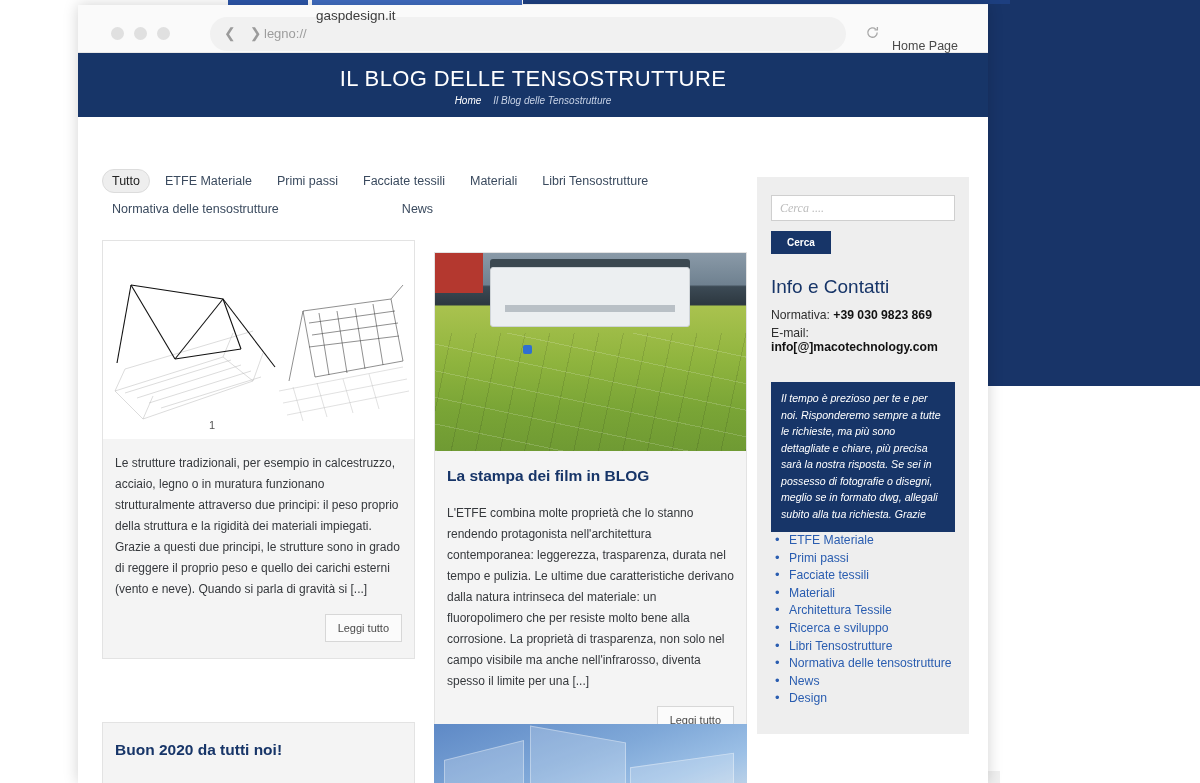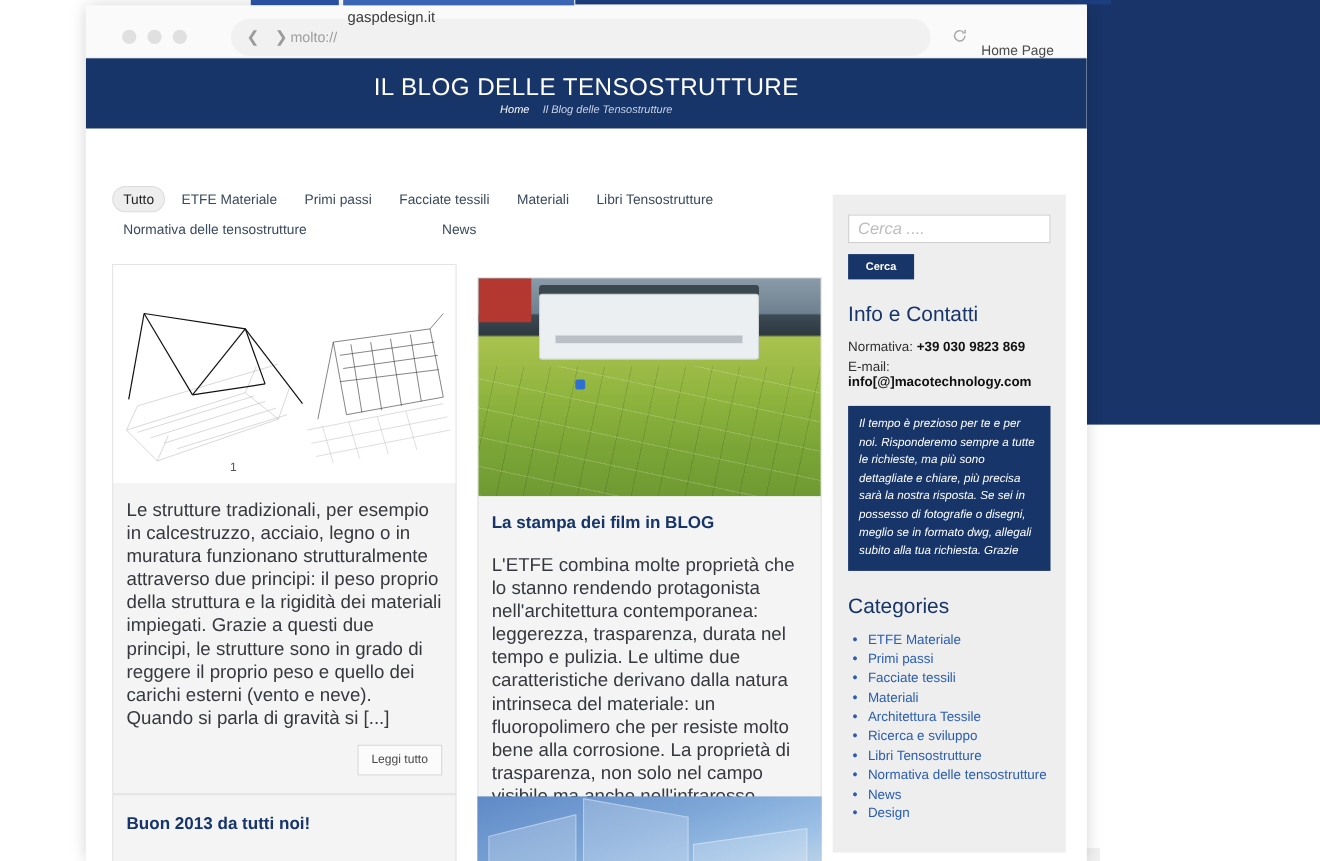--- a/index.html
+++ b/index.html
@@ -177,21 +177,21 @@
   }
   .card-title {
     padding: 16px 12px 4px 12px;
     color: #173568;
     font-size: 15.5px;
     font-weight: bold;
   }
   .card-text {
     padding: 14px 12px 4px 12px;
     color: #35383c;
-    font-size: 17px;
+    font-size: 12px;
     line-height: 21px;
   }
   .card-btn-wrap { padding: 10px 12px 16px 12px; text-align: right; }
   .card-btn {
     display: inline-block;
     border: 1px solid #d7d7d7;
     background: #fbfbfb;
     color: #4a4a4a;
     font-size: 11px;
     padding: 7px 12px;
@@ -264,45 +264,46 @@
     color: #173568;
     font-size: 19px;
     margin: 22px 0 10px 0;
     font-weight: 400;
   }
   .search-input {
     width: 100%;
     height: 26px;
     border: 1px solid #cfcfcf;
     background: #ffffff;
-    font-size: 15px;
+    font-size: 12px;
     color: #333;
     padding: 0 8px;
     outline: none;
+    font-family: Liberation Serif, serif;
   }
   .search-input::placeholder { color: #bdbdbd; font-style: italic; }
   .search-btn {
     margin-top: 10px;
     background: #173568;
     color: #ffffff;
     border: none;
     font-size: 10px;
     font-weight: bold;
     padding: 6px 16px;
     cursor: pointer;
     font-family: "Liberation Sans", sans-serif;
   }
   .contact-line {
     font-size: 12.2px;
     color: #2f2f2f;
     margin: 4px 0;
   }
   .contact-line b { color: #111; }
   .notice {
-    margin-top: 15px;
+    margin-top: 28px;
     background: #173568;
     color: #ffffff;
     font-size: 10.6px;
     font-style: italic;
     line-height: 16.5px;
     padding: 8px 10px 10px 10px;
   }
   .cat-list {
     margin: 0; padding: 0 0 0 16px;
     list-style: none;
@@ -341,21 +342,21 @@
       <div class="dots">
         <span class="dot"></span>
         <span class="dot"></span>
         <span class="dot"></span>
       </div>
       <div class="url-pill"></div>
       <div class="nav-arrows">
         <span>❮</span>
         <span>❯</span>
       </div>
-      <div class="url-scheme">molto://</div>
+      <div class="url-scheme">legno://</div>
       <div class="url-text">gaspdesign.it</div>
       <div class="reload-icon">
         <svg viewBox="0 0 16 16" width="15" height="15" fill="none" stroke="#a8a8a8" stroke-width="1.4">
           <path d="M13 8a5 5 0 1 1-1.6-3.6"></path>
             <path d="M13.2 2.2V5.2H10.2"></path>
         </svg>
       </div>
       <div class="home-page-label">Home Page</div>
     </div>
 
@@ -441,21 +442,21 @@
           </div>
           <div class="card-title">La stampa dei film in BLOG</div>
           <div class="card-text">L'ETFE combina molte proprietà che lo stanno rendendo protagonista nell'architettura contemporanea: leggerezza, trasparenza, durata nel tempo e pulizia. Le ultime due caratteristiche derivano dalla natura intrinseca del materiale: un fluoropolimero che per resiste molto bene alla corrosione. La proprietà di trasparenza, non solo nel campo visibile ma anche nell'infrarosso, diventa spesso il limite per una [...]</div>
           <div class="card-btn-wrap">
             <span class="card-btn">Leggi tutto</span>
           </div>
         </div>
 
         <div class="card" style="left:0; top:482px; height:180px;">
           <div class="card-img art-plain" style="height:0;"></div>
-          <div class="card-title" style="padding-top:18px;">Buon 2013 da tutti noi!</div>
+          <div class="card-title" style="padding-top:18px;">Buon 2020 da tutti noi!</div>
         </div>
 
         <div class="card" style="left:332px; top:484px; height:180px; border:none; background:transparent;">
           <div class="card-img art-facade" style="height:180px;">
             <div class="panel" style="left:10px; top:26px; width:80px; height:58px; transform:skewY(-14deg);"></div>
             <div class="panel" style="left:96px; top:10px; width:96px; height:70px; transform:skewY(10deg);"></div>
             <div class="panel" style="left:196px; top:36px; width:104px; height:74px; transform:skewY(-8deg);"></div>
 
           </div>
         </div>
@@ -471,21 +472,20 @@
           <span>Normativa:</span>
           <b>+39 030 9823 869</b>
         </div>
         <div class="contact-line">
           <span>E-mail:</span>
           <b>info[@]macotechnology.com</b>
         </div>
 
         <div class="notice">Il tempo è prezioso per te e per noi. Risponderemo sempre a tutte le richieste, ma più sono dettagliate e chiare, più precisa sarà la nostra risposta. Se sei in possesso di fotografie o disegni, meglio se in formato dwg, allegali subito alla tua richiesta. Grazie</div>
 
-        <h2 class="sb-h2">Categories</h2>
         <ul class="cat-list">
           <li><a href="#">ETFE Materiale</a></li>
           <li><a href="#">Primi passi</a></li>
           <li><a href="#">Facciate tessili</a></li>
           <li><a href="#">Materiali</a></li>
           <li><a href="#">Architettura Tessile</a></li>
           <li><a href="#">Ricerca e sviluppo</a></li>
           <li><a href="#">Libri Tensostrutture</a></li>
           <li><a href="#">Normativa delle tensostrutture</a></li>
           <li><a href="#">News</a></li>

